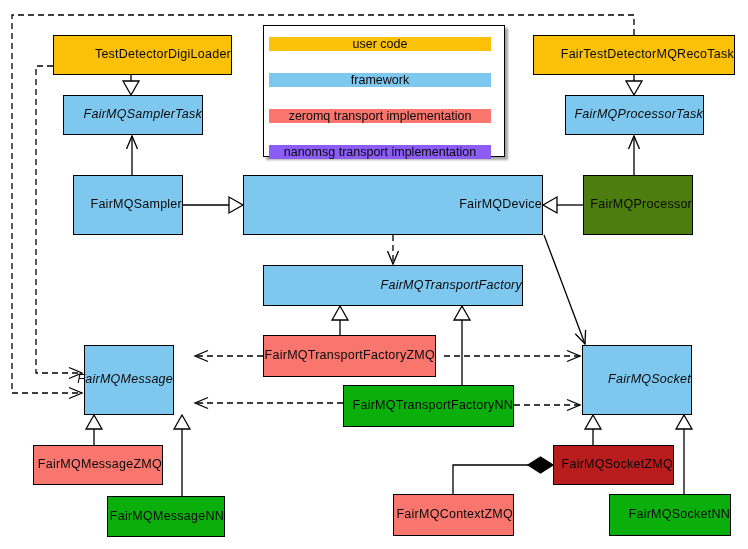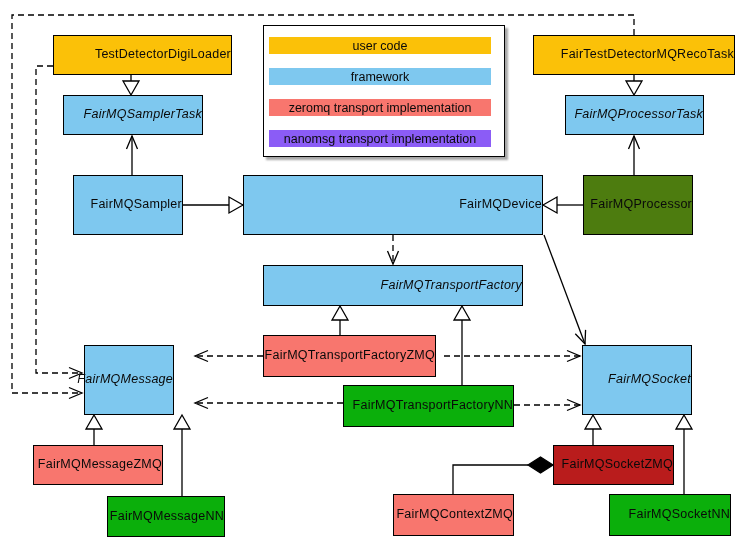--- a/index.html
+++ b/index.html
@@ -11,21 +11,21 @@
   .node{
     position:absolute;box-sizing:border-box;border:1.4px solid #000;
     display:flex;align-items:center;justify-content:flex-end;text-align:center;
     font-size:12.5px;font-weight:400;color:#0a0a0a;letter-spacing:.25px;
     line-height:1.1;white-space:nowrap;
   }
   .node.abstract{font-style:italic;}
   .legend{
     position:absolute;box-sizing:border-box;background:#ffffff;
     border:1.5px solid #000;box-shadow:3px 3px 2px rgba(0,0,0,.35);
-    display:flex;flex-direction:column;gap:14px;padding:11px 13px 0 5px;
+    display:flex;flex-direction:column;gap:22px;padding:11px 13px 0 5px;
   }
   .legend-item{
     height:17px;display:flex;align-items:center;justify-content:center;
     font-size:12.5px;color:#0a0a0a;white-space:nowrap;
   }
 </style>
 </head>
 <body>
 
 <div class="stage">

